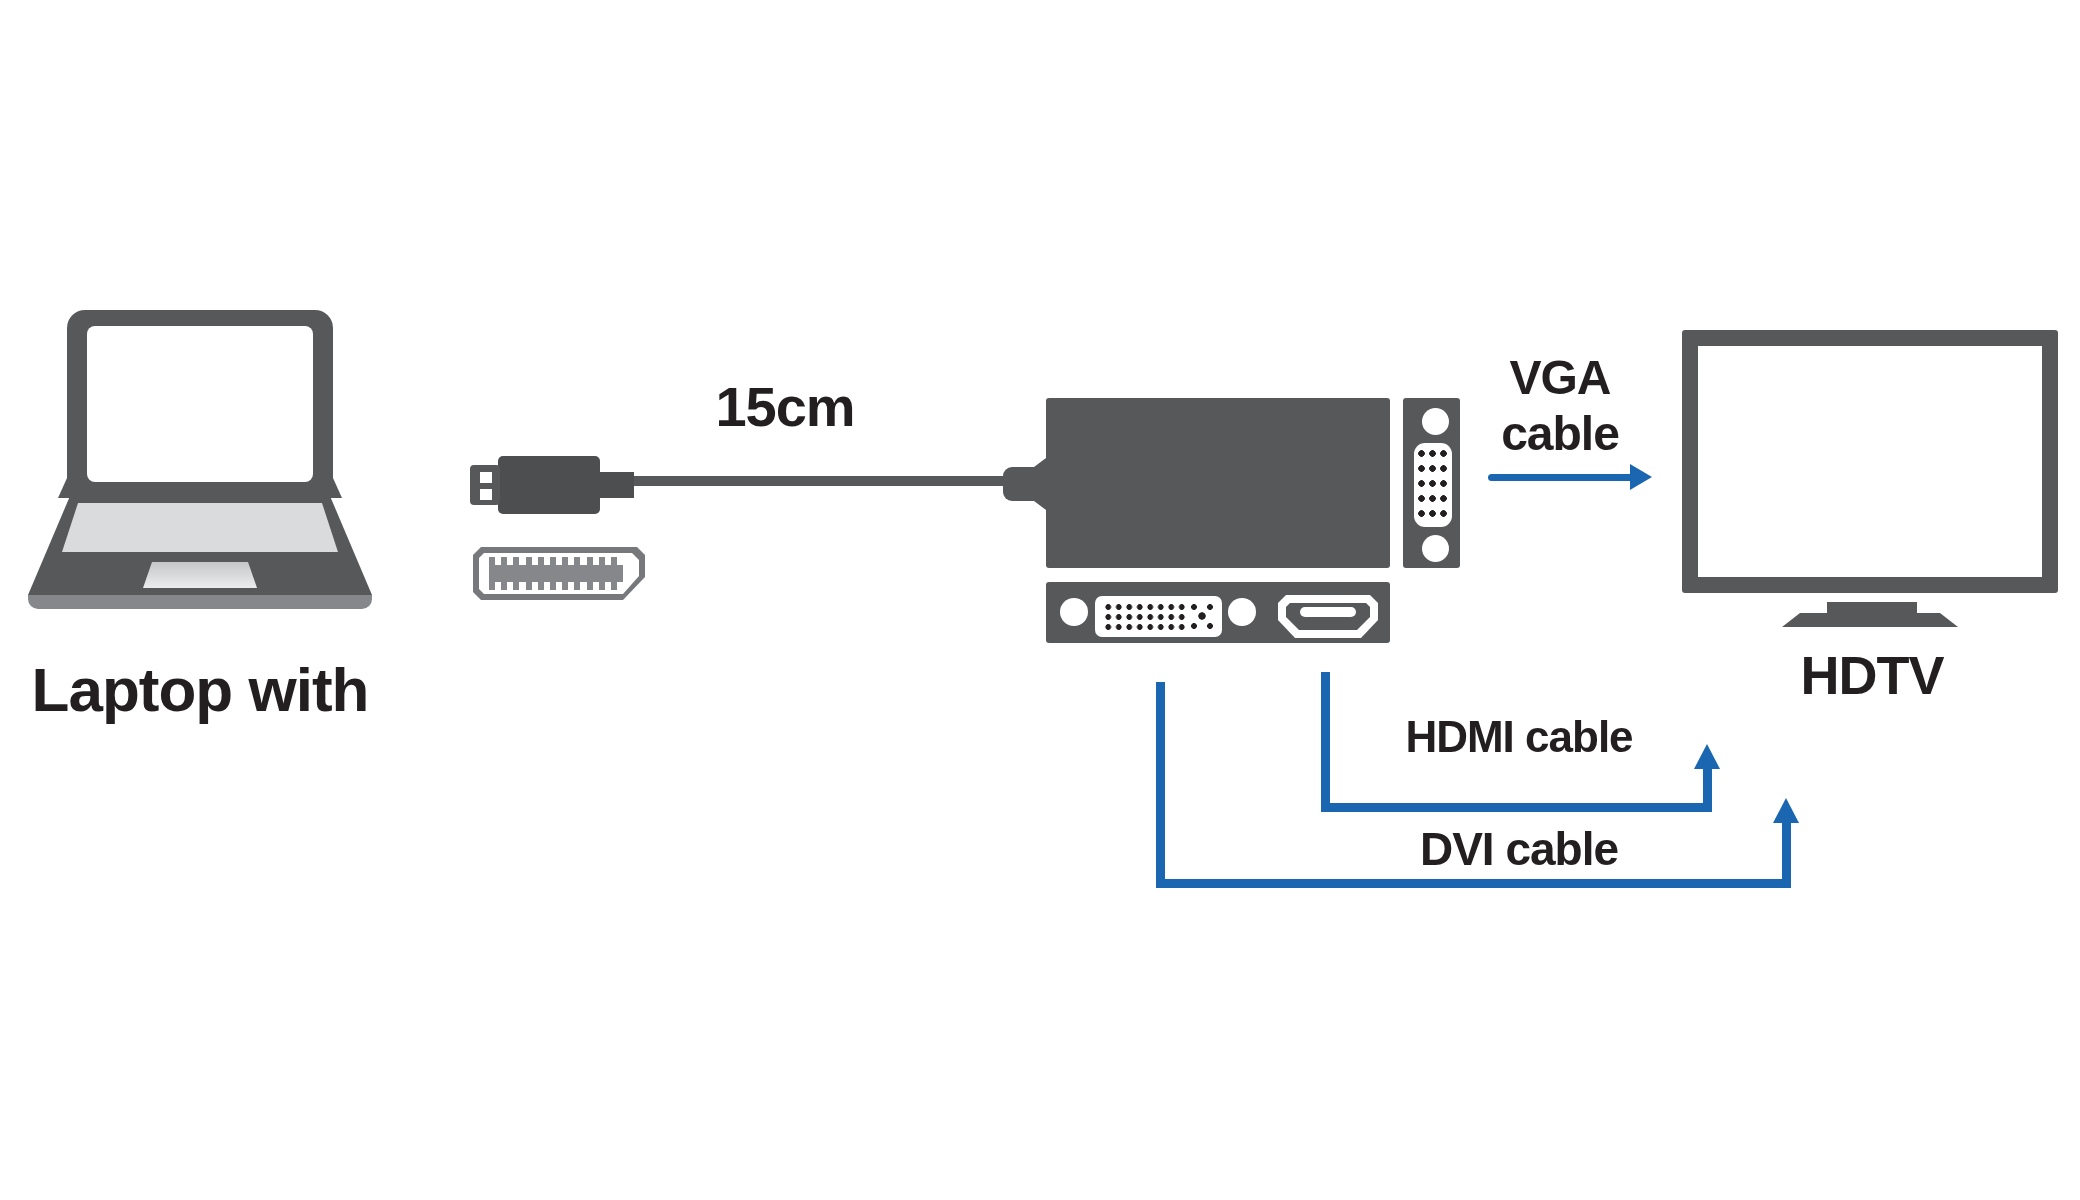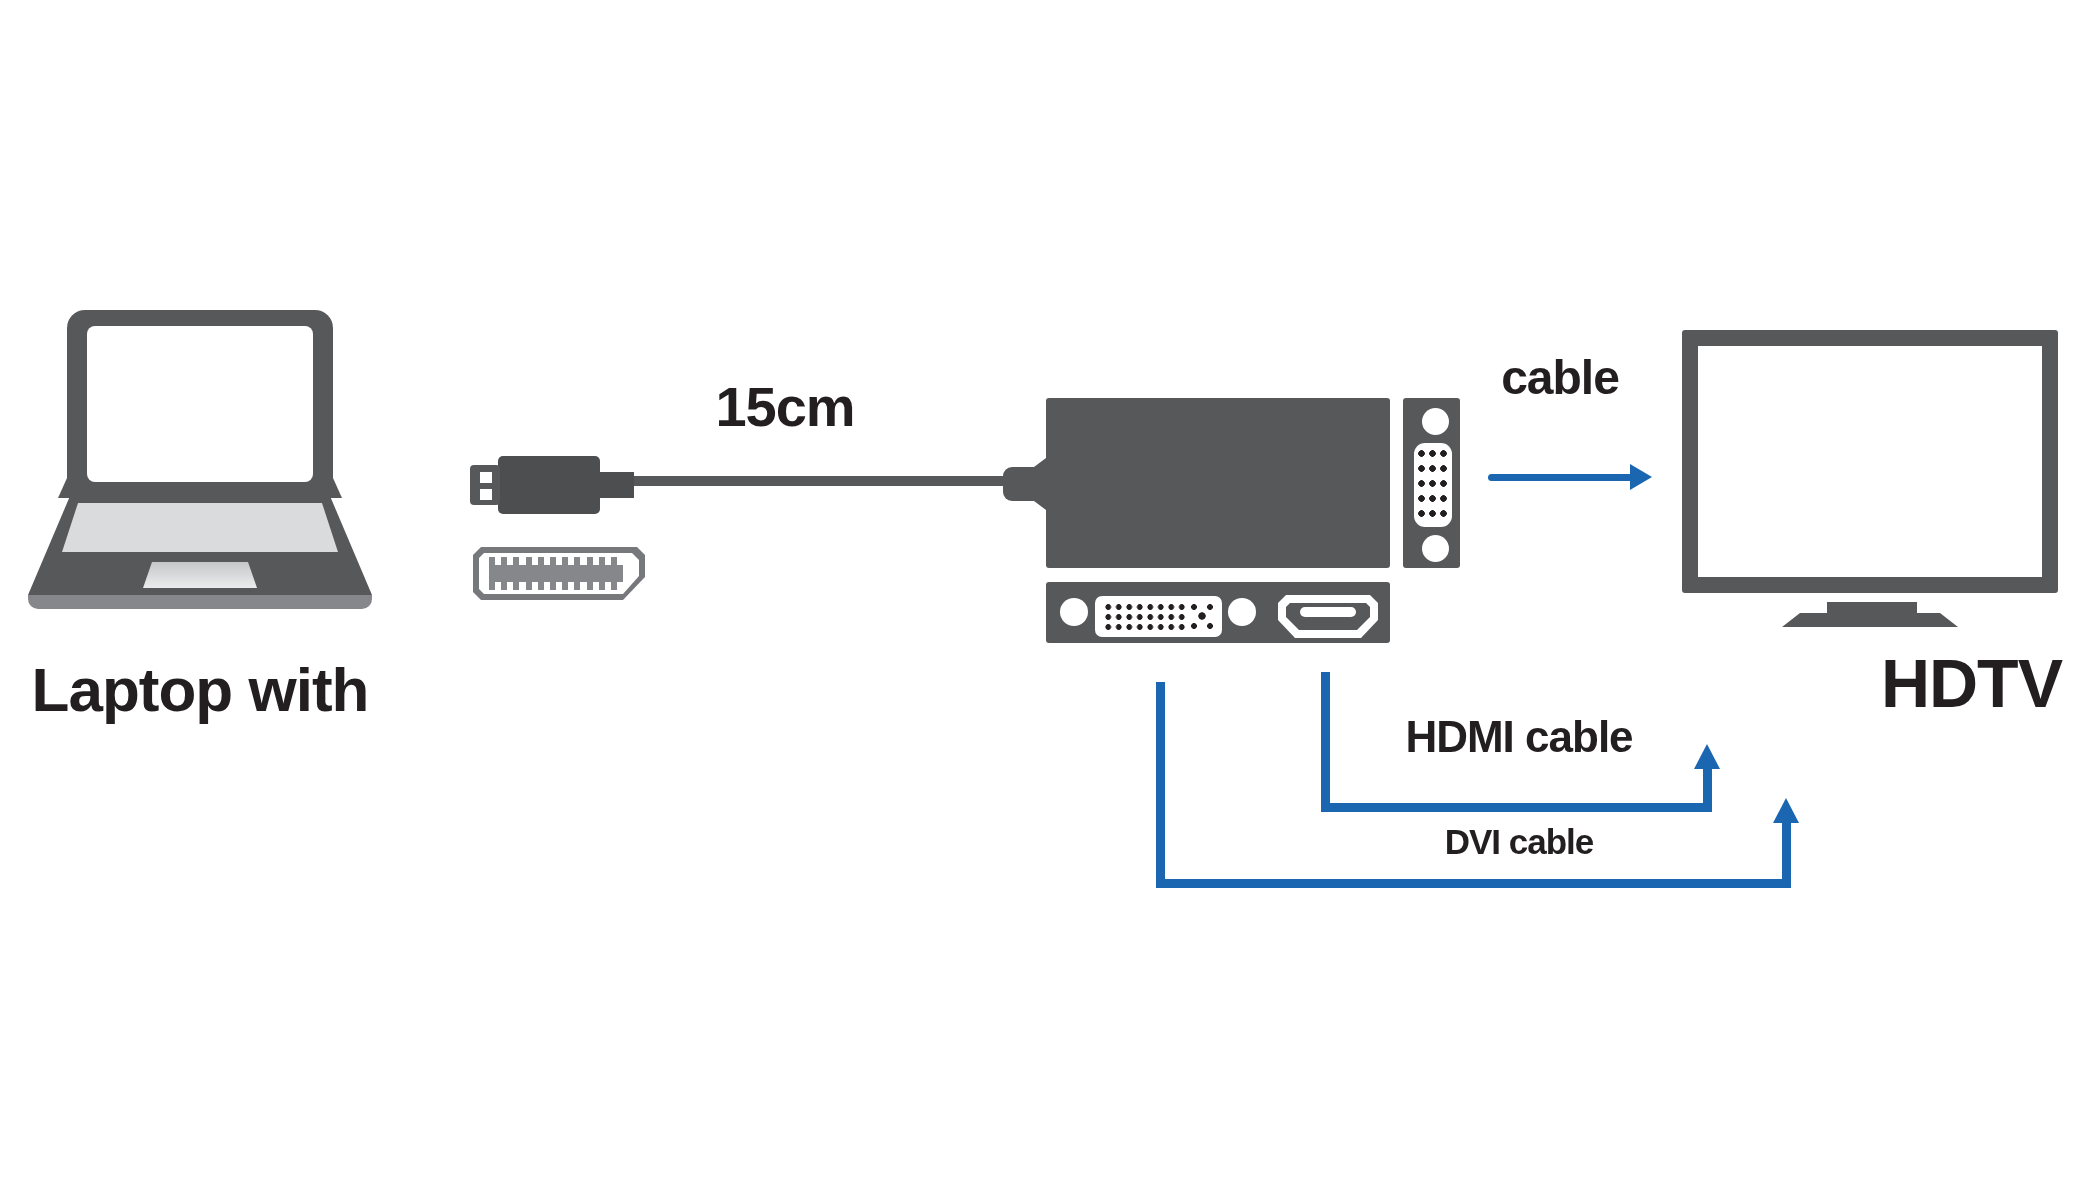--- a/index.html
+++ b/index.html
@@ -77,36 +77,36 @@
   #vga-arrow-head{left:1630px;top:464px;width:0;height:0;
       border-top:13px solid transparent;border-bottom:13px solid transparent;border-left:22px solid var(--blue);}
 
   
   #tv{left:1682px;top:330px;width:378px;height:300px;}
   #tv .tframe{left:0;top:0;width:376px;height:263px;background:var(--dev);border-radius:3px;}
   #tv .tscreen{left:16px;top:16px;width:344px;height:231px;background:#fff;}
   #tv .tneck{left:145px;top:272px;width:90px;height:12px;background:var(--dev);}
   #tv .tbase{left:100px;top:283px;width:176px;height:14px;background:var(--dev);
       clip-path:polygon(18px 0,158px 0,176px 14px,0 14px);}
-  #tv-label{left:1682px;top:644px;width:380px;font-size:68px;text-align:right;}
+  #tv-label{left:1682px;top:644px;width:380px;font-size:54px;}
 
   
   .bluev,.blueh{position:absolute;background:var(--blue);}
   #hdmi-v1{left:1321px;top:672px;width:9px;height:140px;}
   #hdmi-h {left:1321px;top:803px;width:391px;height:9px;}
   #hdmi-v2{left:1703px;top:768px;width:9px;height:44px;}
   #hdmi-head{left:1694px;top:744px;width:0;height:0;position:absolute;
       border-left:13px solid transparent;border-right:13px solid transparent;border-bottom:25px solid var(--blue);}
   #dvi-v1{left:1156px;top:682px;width:9px;height:206px;}
   #dvi-h {left:1156px;top:879px;width:635px;height:9px;}
   #dvi-v2{left:1782px;top:822px;width:9px;height:57px;}
   #dvi-head{left:1773px;top:798px;width:0;height:0;position:absolute;
       border-left:13px solid transparent;border-right:13px solid transparent;border-bottom:25px solid var(--blue);}
   #hdmi-label{left:1378px;top:712px;width:282px;font-size:44px;}
-  #dvi-label{left:1378px;top:822px;width:282px;font-size:35px;}
+  #dvi-label{left:1378px;top:822px;width:282px;font-size:46px;}
 </style>
 </head>
 <body>
 
 <div class="canvas">
 
   <div class="group" id="laptop">
     <div class="abs lip"></div>
     <div class="abs flare"></div>
     <div class="abs screen"></div>
@@ -156,20 +156,21 @@
     </div>
     <div class="screw" style="left:225px;top:200px;width:28px;height:28px;"></div>
     <div class="abs hdmiport">
       <div class="abs hdmiouter"></div>
       <div class="abs hdmiinner"></div>
       <div class="abs hdmislot"></div>
     </div>
   </div>
 
   <div class="label" id="vga-label">
+    <div>VGA</div>
     <div>cable</div>
   </div>
   <div class="abs" id="vga-arrow-line"></div>
   <div class="abs" id="vga-arrow-head"></div>
 
   <div class="group" id="tv">
     <div class="abs tframe"></div>
     <div class="abs tscreen"></div>
     <div class="abs tneck"></div>
     <div class="abs tbase"></div>

